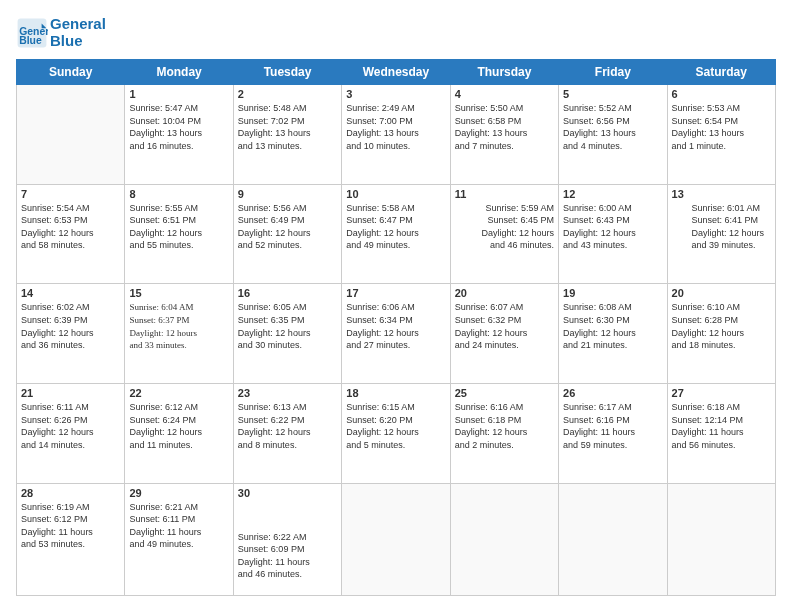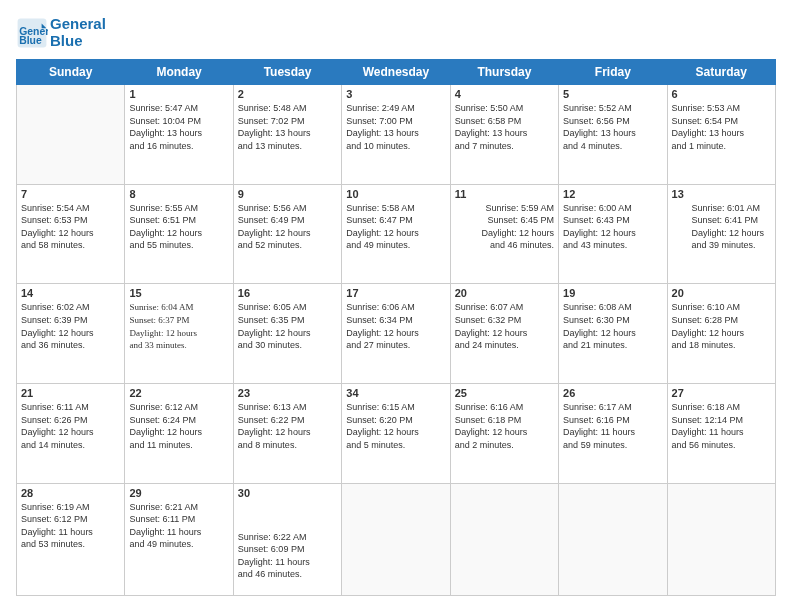--- a/index.html
+++ b/index.html
@@ -281,21 +281,21 @@
 and 11 minutes.</div>
           </td>
           <td>
             <span class="day-number">23</span>
             <div class="day-info" style="white-space: pre-line;">Sunrise: 6:13 AM
 Sunset: 6:22 PM
 Daylight: 12 hours
 and 8 minutes.</div>
           </td>
           <td>
-            <span class="day-number">34</span>
+            <span class="day-number">18</span>
             <div class="day-info" style="white-space: pre-line;">Sunrise: 6:15 AM
 Sunset: 6:20 PM
 Daylight: 12 hours
 and 5 minutes.</div>
           </td>
           <td>
             <span class="day-number">25</span>
             <div class="day-info" style="white-space: pre-line;">Sunrise: 6:16 AM
 Sunset: 6:18 PM
 Daylight: 12 hours

